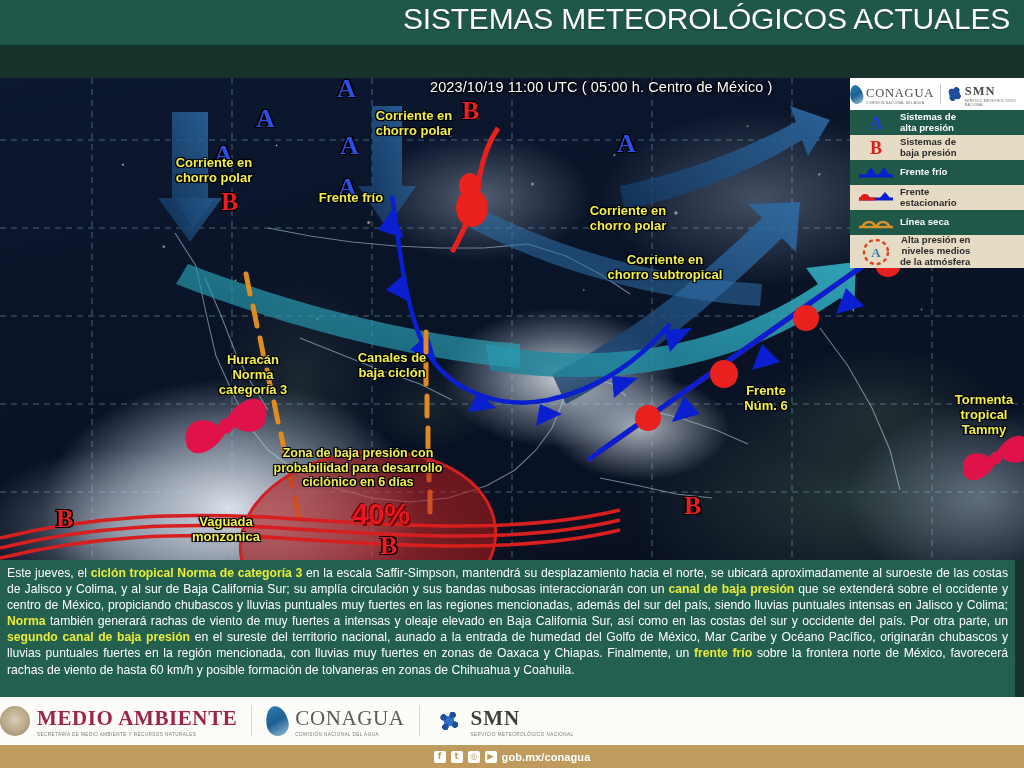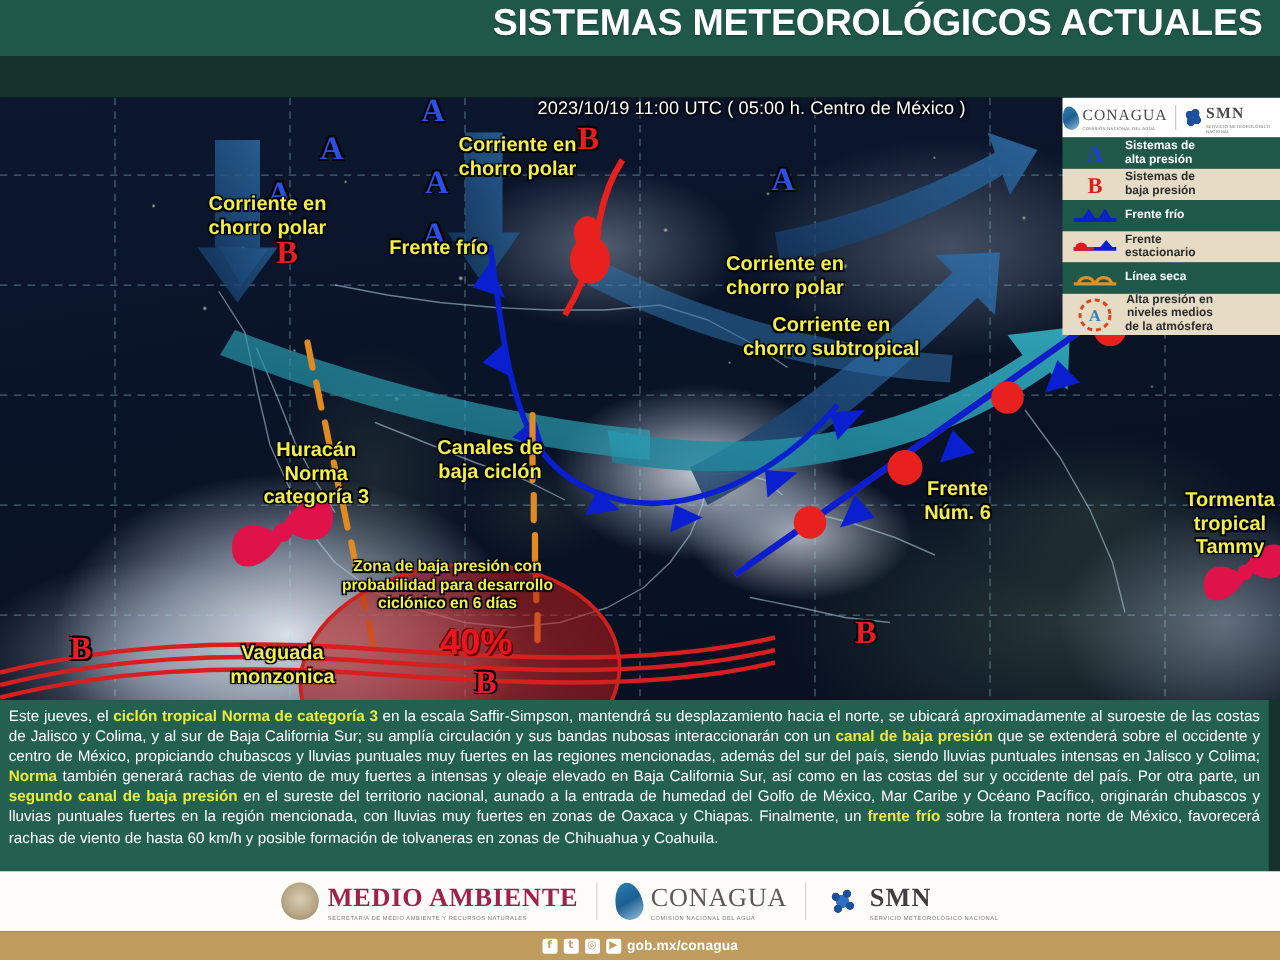--- a/index.html
+++ b/index.html
@@ -11,21 +11,21 @@
   }
   #page { position:relative; width:1024px; height:768px; overflow:hidden; }
 
   
   .hdr-top {
     position:absolute; left:0; top:0; width:1024px; height:45px;
     background:#1f5748;
   }
   .hdr-title {
     position:absolute; right:14px; top:2px;
-    font-size:30px; font-weight:bold; color:#ffffff;
+    font-size:30px; font-weight:normal; color:#ffffff;
     letter-spacing:-0.2px; font-family:"Liberation Sans", sans-serif;
     text-shadow:0 1px 1px rgba(0,0,0,.35);
   }
   .hdr-sub-bar {
     position:absolute; left:0; top:45px; width:1024px; height:33px;
     background:#16322b;
   }
   .hdr-sub {
     position:absolute; right:14px; top:48px;
     font-size:19px; color:#ffffff; font-weight:normal;
@@ -124,21 +124,21 @@
   }
   .logo-conagua, .logo-smn{ display:flex; align-items:center; gap:3px; }
   .logo-word{ font-family:"Liberation Serif", serif; font-size:12.5px;
               letter-spacing:.8px; color:#4a4a4a; font-weight:normal; }
   .logo-sub{ font-size:3.3px; letter-spacing:.25px; color:#6a6a6a; display:block; }
   .logo-div{ width:1px; height:20px; background:#c9c9c9; margin:0 6px; }
 
   
   .mlabel{
     position:absolute; color:#f2ef4a; font-weight:bold;
-    font-size:16px; line-height:1.16; text-align:center;
+    font-size:13px; line-height:1.16; text-align:center;
     text-shadow:1.2px 1.2px 0 #000, -1.2px -1.2px 0 #000,
                 1.2px -1.2px 0 #000, -1.2px 1.2px 0 #000,
                 0 0 3px #000;
     white-space:pre-line; pointer-events:none;
   }
   .mlabel.big{ font-size:12.5px; }
   .glyph-A{
     position:absolute; color:#2b4fe8; font-weight:bold; font-size:26px;
     font-family:"Liberation Serif", serif; line-height:1;
     text-shadow:1.4px 1.4px 0 #000, -1.4px -1.4px 0 #000,
@@ -165,21 +165,21 @@
   .desc p{
     font-size:12.2px; line-height:16.1px; color:#ffffff;
     text-align:justify; text-justify:inter-word;
     font-family:"Liberation Sans", sans-serif;
   }
   .hl{ color:#e9ec3a; font-weight:bold; }
 
   
   .foot-white{
     position:absolute; left:0; top:697px; width:1024px; height:48px;
-    background:#fdfcf8; display:flex; align-items:center; justify-content:center;
+    background:#fdfcf8; display:flex; align-items:center; 
   }
   .foot-bar{
     position:absolute; left:0; top:745px; width:1024px; height:23px;
     background:#bf9b5e; display:flex; align-items:center; justify-content:center;
     gap:5px;
   }
   .foot-url{ font-size:11px; font-weight:bold; color:#ffffff; letter-spacing:.1px; }
   .soc{
     width:12px; height:12px; background:#ffffff; border-radius:2px;
     display:inline-flex; align-items:center; justify-content:center;

